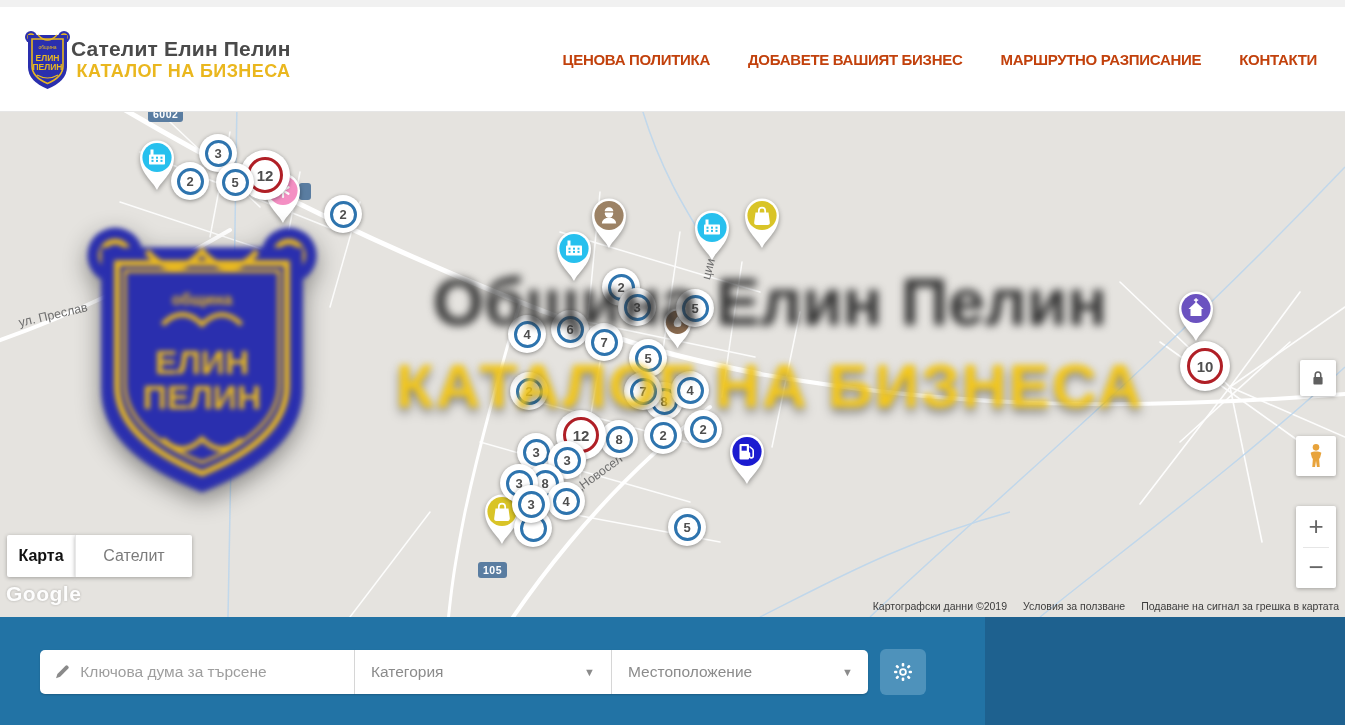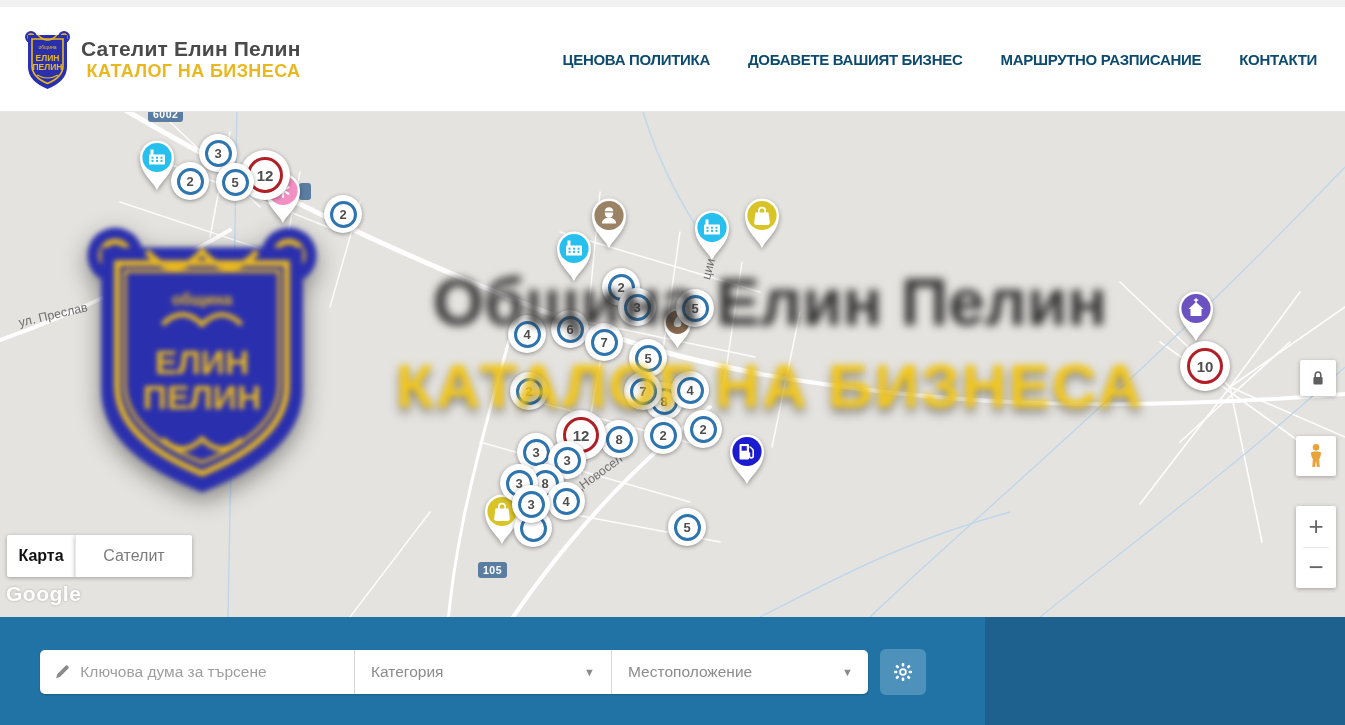--- a/index.html
+++ b/index.html
@@ -2,26 +2,26 @@
 <html><head>
 <meta charset="utf-8">
 <style>
   * { margin:0; padding:0; box-sizing:border-box; }
   html,body { width:1345px; height:725px; overflow:hidden; font-family:"Liberation Sans", sans-serif; background:#fff; }
   #app { position:relative; width:1345px; height:725px; }
 
   
   #top-strip { height:7px; background:#f1f1f1; }
   #header { position:relative; height:105px; background:#fff; border-bottom:1px solid #e6e6e6; display:flex; align-items:center; padding:0 24px; }
-  #brand { display:flex; align-items:center; gap:10px; cursor:pointer; }
+  #brand { display:flex; align-items:center; cursor:pointer; }
   #brand-titles { display:flex; flex-direction:column; line-height:1.15; }
   .site-title { font-size:21px; font-weight:bold; color:#4a4a4a; letter-spacing:.2px; }
   .site-subtitle { font-size:18px; font-weight:bold; color:#eab71e; letter-spacing:.4px;text-align:right; }
   #main-nav { margin-left:auto; display:flex; gap:38px; padding-right:4px; }
-  .nav-item { font-size:15px; font-weight:bold; color:#0c4a6e; letter-spacing:-0.3px; cursor:pointer; white-space:nowrap; }
+  .nav-item { font-size:15px; font-weight:bold; color:#c2410c; letter-spacing:-0.3px; cursor:pointer; white-space:nowrap; }
 
   
   #map { position:relative; width:1345px; height:505px; background:#e5e3df; overflow:hidden; }
   #roads { position:absolute; left:0; top:0; z-index:1; }
   .street-label { position:absolute; z-index:2; font-size:12.5px; color:#6f6f6f; white-space:nowrap; }
   .road-badge { position:absolute; z-index:2; background:#5a7da1; color:#fff; font-size:10.5px; font-weight:bold; padding:2px 5px; border-radius:3px; letter-spacing:.5px; }
 
   .pin { position:absolute; z-index:3; filter:drop-shadow(0 2px 2.5px rgba(0,0,0,.35)); }
   .cluster { position:absolute; z-index:4; background:#fff; border-radius:50%; box-shadow:0 1px 4px rgba(0,0,0,.4); display:flex; align-items:center; justify-content:center; cursor:pointer; }
   .cluster .ring { border-radius:50%; display:flex; align-items:center; justify-content:center; font-weight:bold; color:#4f4f4f; background:#fff; }
@@ -382,20 +382,25 @@
       </svg>
     </div>
 
     <div id="zoom-box" class="map-ctl">
       <div class="zoom-btn">+</div>
       <div class="sep"></div>
       <div class="zoom-btn">−</div>
     </div>
 
     <div id="google-logo">Google</div>
+    <div id="attribution">
+        <span>Картографски данни ©2019</span>
+        <span style="cursor: pointer;">Условия за ползване</span>
+        <span style="cursor: pointer;">Подаване на сигнал за грешка в картата</span>
+      </div>
   </div>
 
   <div id="search-bar">
     <div class="right-panel"></div>
 
     <div id="search-fields">
       <div id="keyword-wrap">
         <svg width="18" height="18" viewBox="0 0 24 24">
           <path d="M3 21 l2-6 L17 3 a2.2 2.2 0 0 1 3.1 0 L21 3.9 a2.2 2.2 0 0 1 0 3.1 L9 19 z" fill="#8a8a8a"></path>
         </svg>

